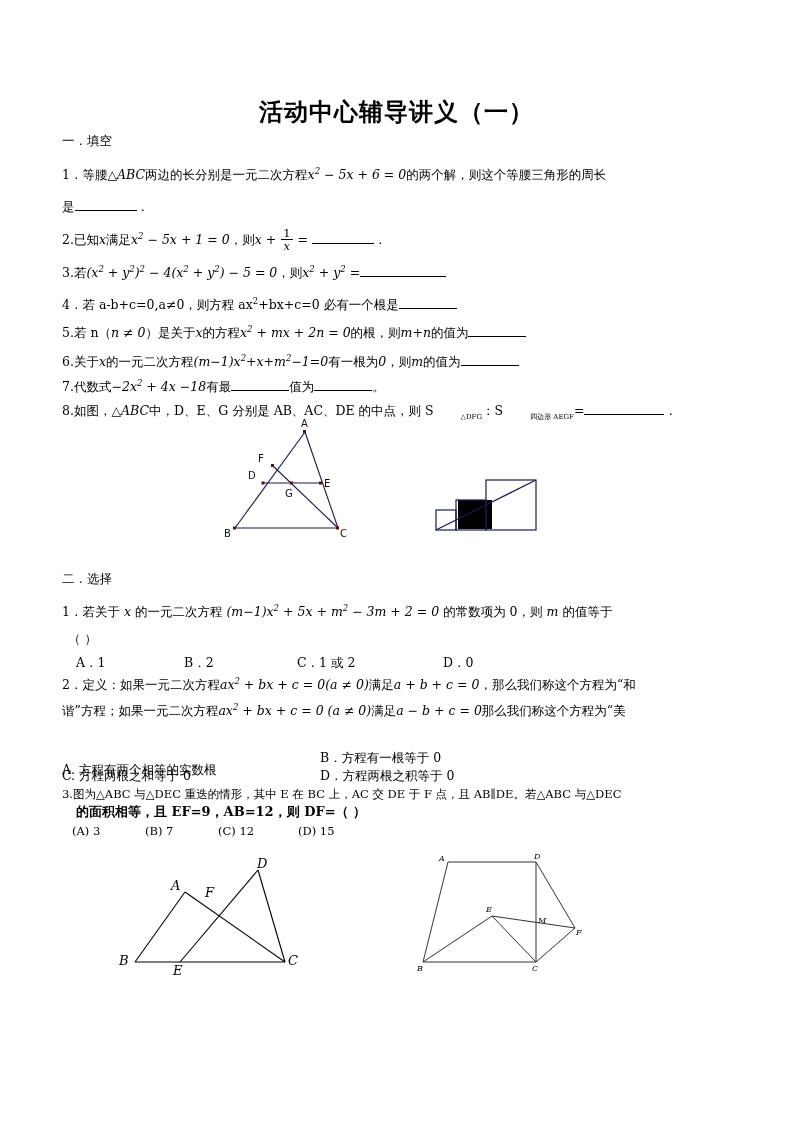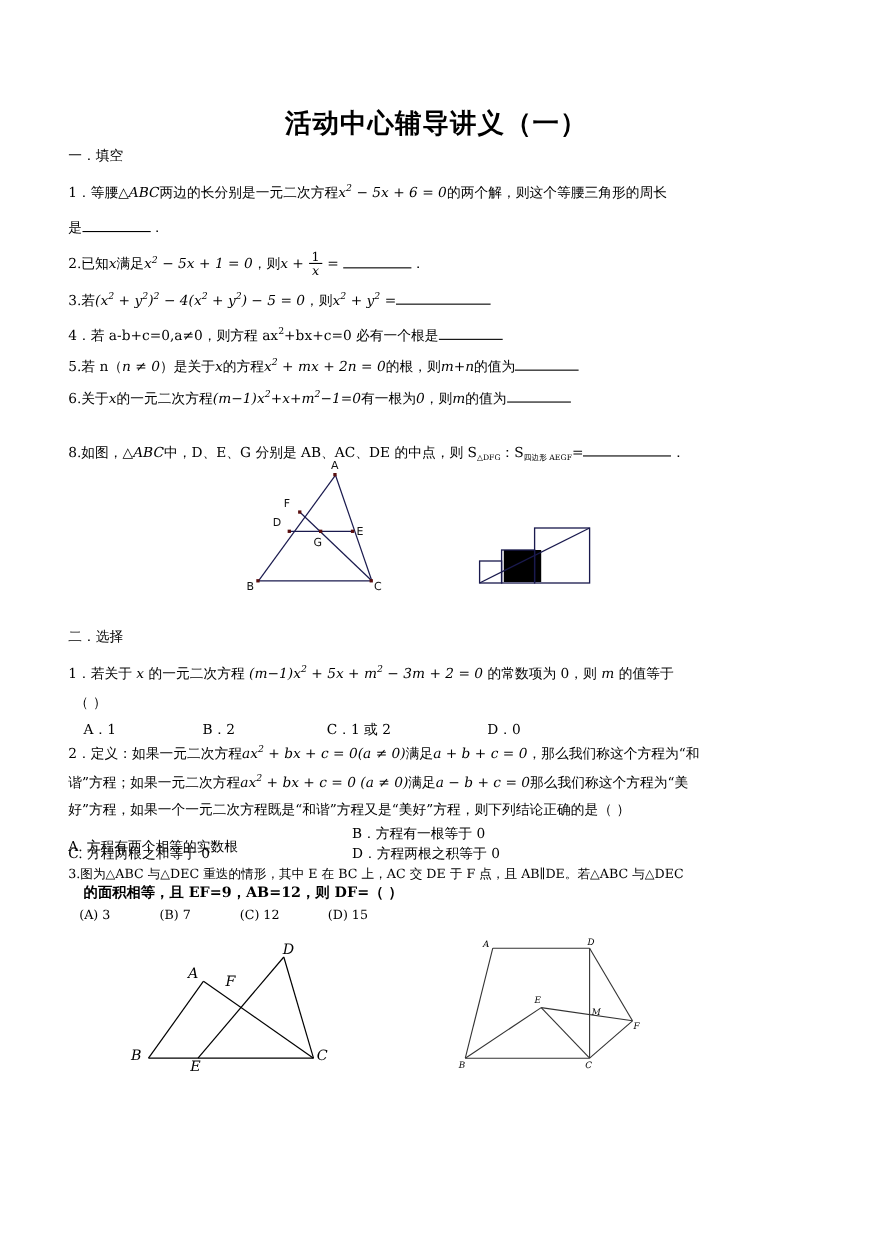--- a/index.html
+++ b/index.html
@@ -52,21 +52,21 @@
     text-align: center;
     font-size: 0.92em;
     line-height: 1.05;
     margin: 0 1px;
     position: relative;
     top: -1px;
   }
   .frac .num { display: block; border-bottom: 1px solid #000; padding: 0 2px; }
   .frac .den { display: block; padding: 0 2px; font-style: italic; }
   .fig { position: absolute; }
-  .tiny { font-size: 7px; }
+  .tiny { font-size: 7px; margin-left: 27px; }
   .opt-row { position: absolute; font-size: 12.5px; }
   .figlabel {
     position: absolute;
     font-family: "DejaVu Sans", "Liberation Sans", sans-serif;
     font-size: 10px;
     color: #111;
   }
   .figlabel-serif {
     position: absolute;
     font-family: "DejaVu Serif", "Liberation Serif", serif;
@@ -111,20 +111,23 @@
   </div>
 
   <div class="line" style="left:62px; top:326px;">
     <span>5.</span><span>若 n（</span><span class="mathi">n ≠ 0</span><span>）是关于</span><span class="mathi">x</span><span>的方程</span><span class="mathi"><span class="mathi">x</span><sup>2</sup> + <span class="mathi">mx</span> + 2<span class="mathi">n</span> = 0</span><span>的根，则</span><span class="mathi">m+n</span><span>的值为</span><span class="blank" style="width:58px;"></span>
   </div>
 
   <div class="line" style="left:62px; top:355px;">
     <span>6.</span><span>关于</span><span class="mathi">x</span><span>的一元二次方程</span><span class="mathi">(<span class="mathi">m</span>−<span class="mathi">1</span>)<span class="mathi">x</span><sup>2</sup>+<span class="mathi">x</span>+<span class="mathi">m</span><sup>2</sup>−<span class="mathi">1</span>=0</span><span>有一根为</span><span class="mathi">0</span><span>，则</span><span class="mathi">m</span><span>的值为</span><span class="blank" style="width:58px;"></span>
   </div>
 
+  <div class="line" style="left:62px; top:380px;">
+    <span>7.</span><span>代数式</span><span class="mathi">−2<span class="mathi">x</span><sup>2</sup> + 4<span class="mathi">x</span> −18</span><span>有最</span><span class="blank" style="width:58px;"></span><span>值为</span><span class="blank" style="width:58px;"></span><span>。</span>
+  </div>
 
   <div class="line" style="left:62px; top:404px;">
     <span>8.</span><span>如图，</span><span class="mathi">△ABC</span><span>中，D、E、G 分别是 AB、AC、DE 的中点，则 S</span><sub class="tiny">△DFG</sub><span>：S</span><sub class="tiny">四边形 AEGF</sub><span>=</span><span class="blank" style="width:80px;"></span><span>．</span>
   </div>
 
   <div class="fig" style="left:228px; top:420px; width:150px; height:125px;">
     <svg width="150" height="125" viewBox="0 0 150 125">
       <g stroke="#1a1a4e" stroke-width="1.1" fill="none">
         <path d="M 77 12 L 7 108"></path>
         <path d="M 77 12 L 110 108"></path>
@@ -174,21 +177,20 @@
   <div class="opt-row" style="left:184px; top:655px;">B．2</div>
   <div class="opt-row" style="left:297px; top:655px;">C．1 或 2</div>
   <div class="opt-row" style="left:443px; top:655px;">D．0</div>
 
   <div class="line" style="left:62px; top:678px;">
     <span>2．</span><span>定义：如果一元二次方程</span><span class="mathi"><span class="mathi">ax</span><sup>2</sup> + <span class="mathi">bx</span> + <span class="mathi">c</span> = 0(<span class="mathi">a</span> ≠ 0)</span><span>满足</span><span class="mathi">a + b + c = 0</span><span>，那么我们称这个方程为“和</span>
   </div>
   <div class="line" style="left:62px; top:704px;">
     <span>谐”方程；如果一元二次方程</span><span class="mathi"><span class="mathi">ax</span><sup>2</sup> + <span class="mathi">bx</span> + <span class="mathi">c</span> = 0 (<span class="mathi">a</span> ≠ 0)</span><span>满足</span><span class="mathi">a − b + c = 0</span><span>那么我们称这个方程为“美</span>
   </div>
-  <div class="line" style="left:62px; top:729px;">好”方程，如果一个一元二次方程既是“和谐”方程又是“美好”方程，则下列结论正确的是（    ）</div>
   <div class="opt-row" style="left:62px; top:750px;margin-top:12px;">A. 方程有两个相等的实数根</div>
   <div class="opt-row" style="left:320px; top:750px;">B．方程有一根等于 0</div>
   <div class="opt-row" style="left:62px; top:768px;">C. 方程两根之和等于 0</div>
   <div class="opt-row" style="left:320px; top:768px;">D．方程两根之积等于 0</div>
 
   <div class="line" style="left:62px; top:788px; font-size:11.5px;">
     <span>3.</span><span>图为△ABC 与△DEC 重迭的情形，其中 E 在 BC 上，AC 交 DE 于 F 点，且 AB∥DE。若△ABC 与△DEC</span>
   </div>
   <div class="line" style="left:76px; top:805px; font-size:13px;font-weight:bold;">的面积相等，且 EF=9，AB=12，则 DF=（    ）</div>
   <div class="opt-row" style="left:72px; top:824px; font-size:11.5px;">(A) 3</div>

